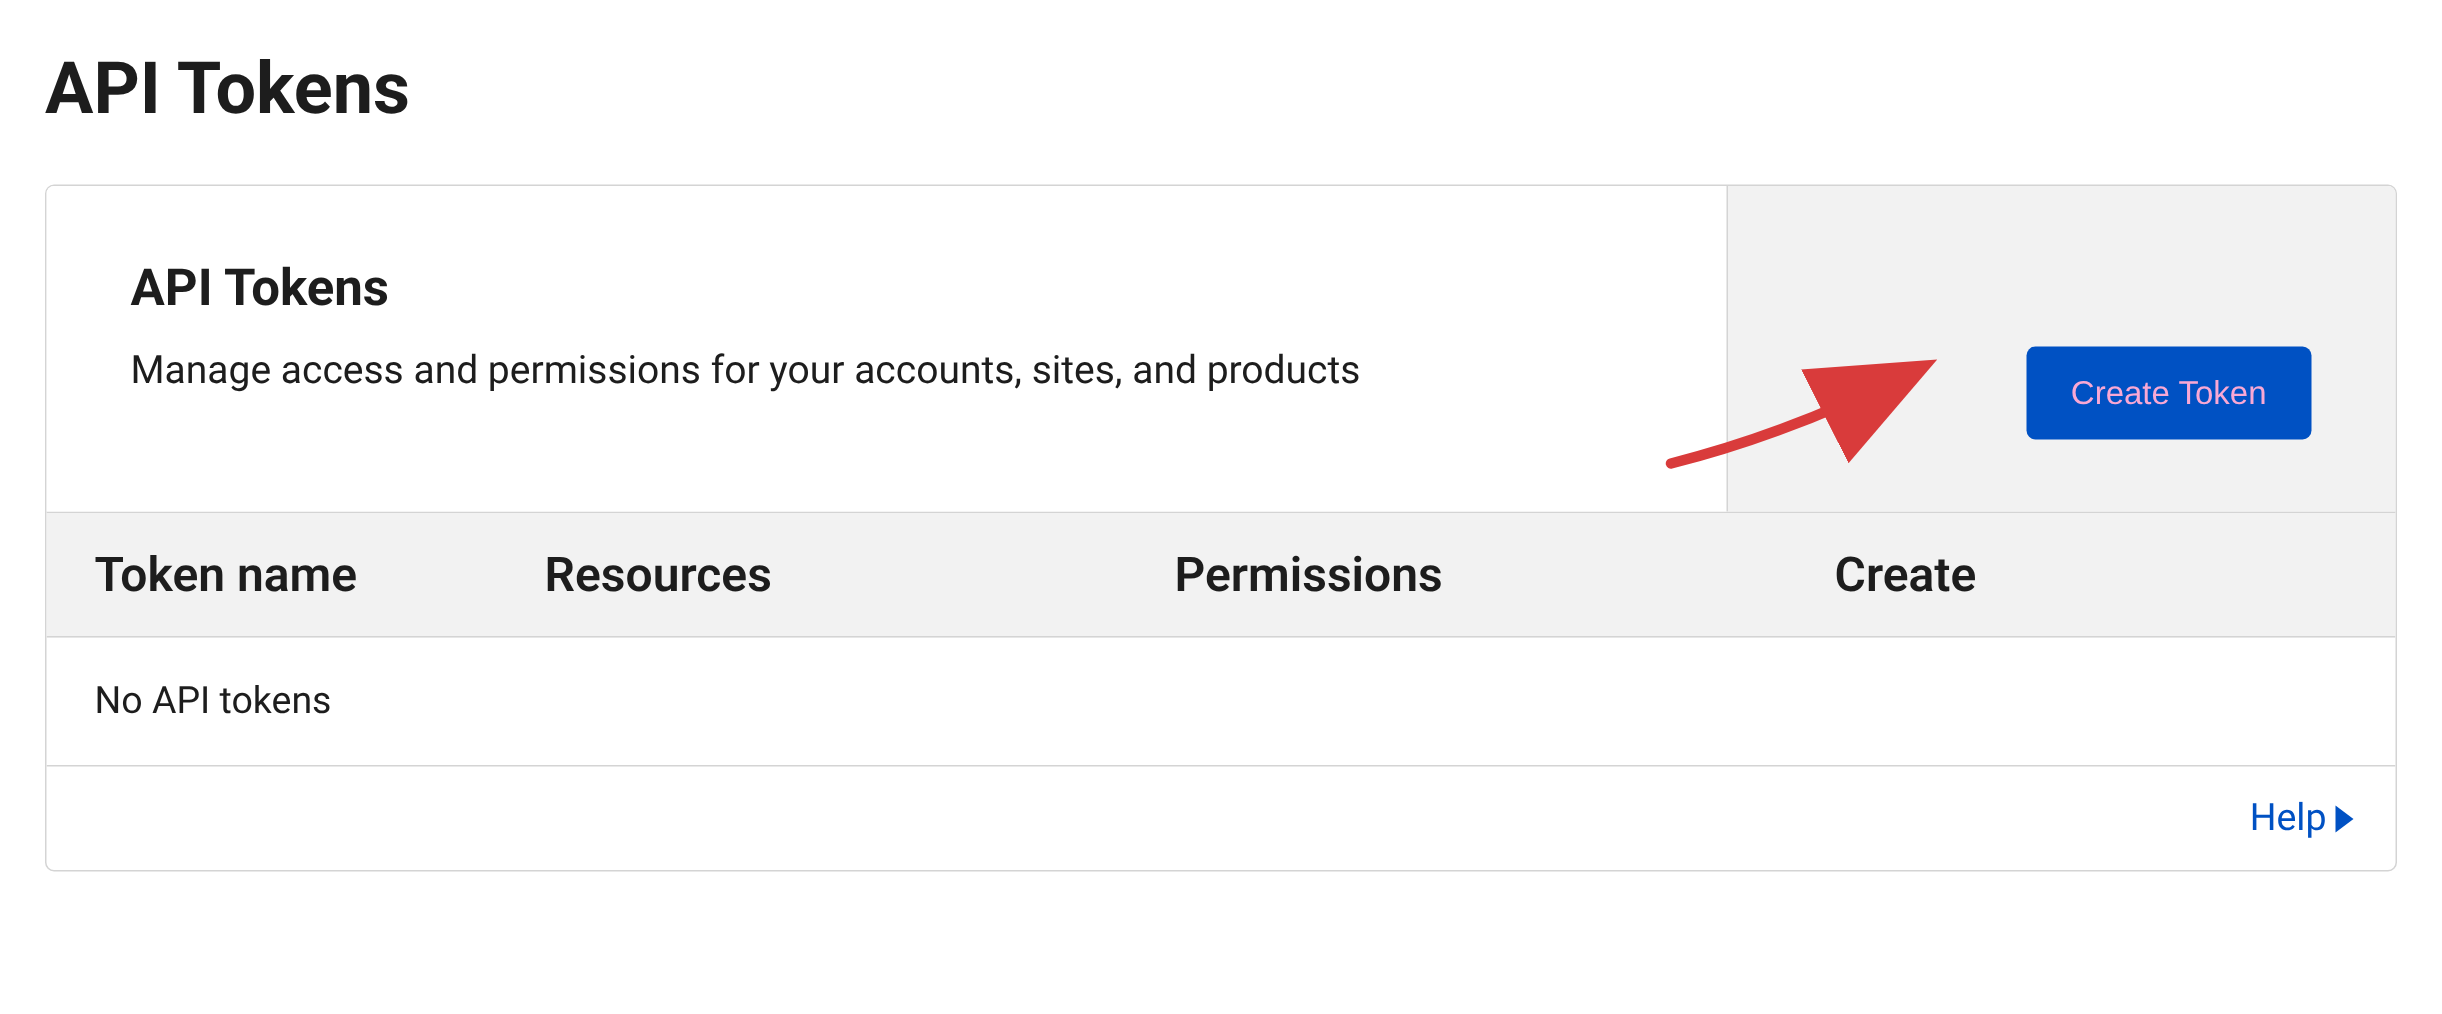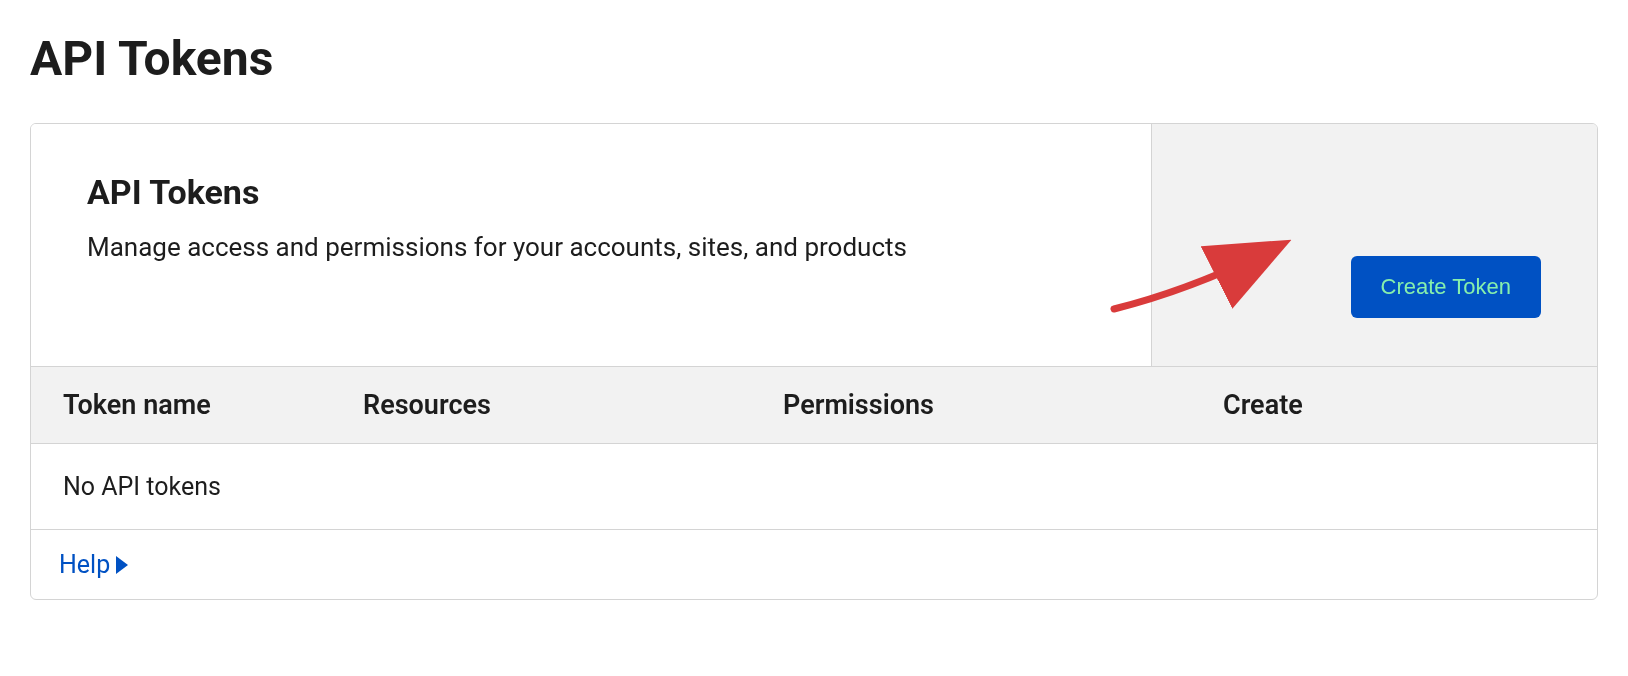--- a/index.html
+++ b/index.html
@@ -49,58 +49,59 @@
       margin-bottom: 16px;
       color: #1d1d1d;
     }
     .panel-description {
       font-size: 26px;
       line-height: 1.5;
       color: #1d1d1d;
     }
     .create-button {
       background: #0051c3;
-      color: #86efac;
+      color: #f9a8d4;
       border: none;
       border-radius: 6px;
       padding: 18px 30px;
       font-size: 22px;
       font-weight: 400;
       cursor: pointer;
-      margin-top: 84px;
+      margin-top: 59px;
     }
     .arrow-annotation {
       position: absolute;
       left: -48px;
       top: 110px;
       pointer-events: none;
     }
     .table-header {
       display: flex;
       background: #f2f2f2;
       padding: 22px 32px;
       border-bottom: 1px solid #d4d4d4;
     }
     .col {
-      font-size: 27px;
+      font-size: 32px;
       font-weight: 600;
       color: #1d1d1d;
     }
     .col-name { width: 300px; }
     .col-perm { width: 440px; }
     .col-res { width: 420px; }
     .col-status { flex: 1; }
     .empty-row {
       padding: 28px 32px;
       font-size: 25px;
       color: #1d1d1d;
       border-bottom: 1px solid #d4d4d4;
     }
     .footer {
       display: flex;
+      justify-content: flex-end;
       padding: 20px 28px;
     }
     .help-link {
       color: #0051c3;
       font-size: 25px;
       text-decoration: none;
       cursor: pointer;
       display: inline-flex;
       align-items: center;
       gap: 6px;

